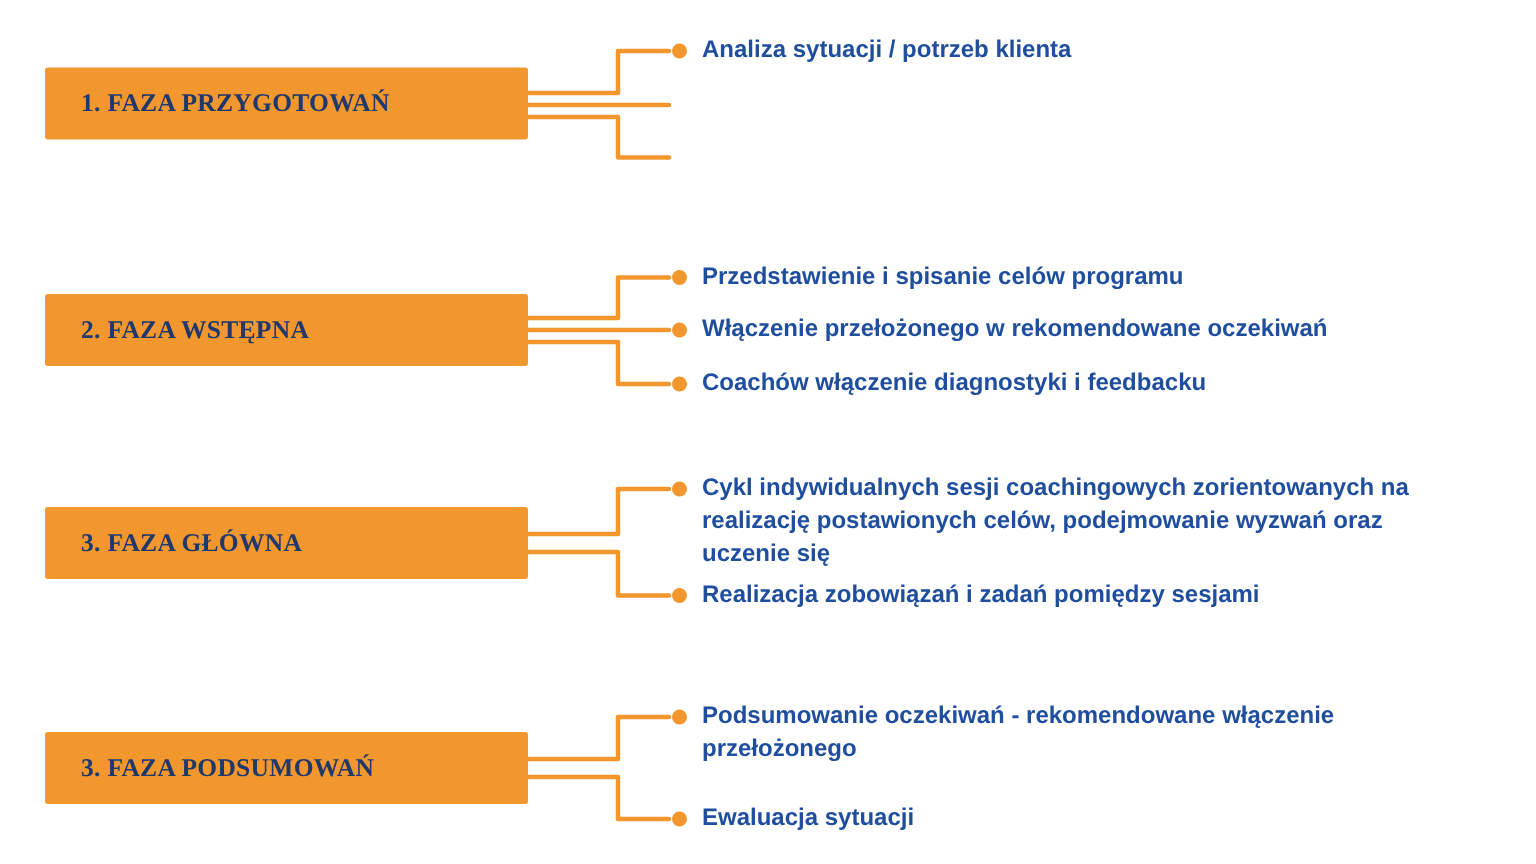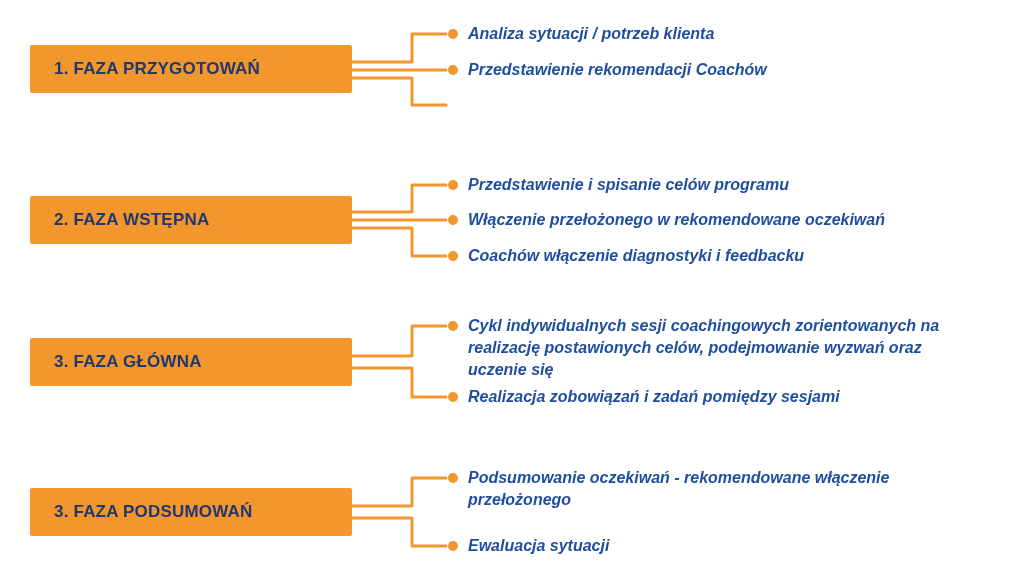--- a/index.html
+++ b/index.html
@@ -20,34 +20,34 @@
     position: absolute;
     left: 30px;
     width: 322px;
     height: 48px;
     background: #F2962E;
     border-radius: 2px;
     display: flex;
     align-items: center;
     padding-left: 24px;
     box-sizing: border-box;
+    font-family: Liberation Serif, serif;
   }
   .phase-label {
     font-size: 17px;
     font-weight: bold;
     color: #20386B;
     letter-spacing: 0.2px;
     white-space: nowrap;
   }
   .item {
     position: absolute;
     left: 448px;
     display: flex;
     align-items: flex-start;
-    font-style: italic;
   }
   .dot {
     flex: 0 0 auto;
     width: 10px;
     height: 10px;
     margin-top: 6px;
     border-radius: 50%;
     background: #F2962E;
   }
   .item-text {
@@ -81,24 +81,20 @@
     <path d="M352,518 H412 V546 H446"></path>
   </svg>
 
   <div class="phase-box" style="top:45px">
     <span class="phase-label">1. FAZA PRZYGOTOWAŃ</span>
   </div>
   <div class="item" style="top:23px">
     <span class="dot"></span>
     <span class="item-text">Analiza sytuacji / potrzeb klienta</span>
   </div>
-  <div class="item" style="top:59px">
-    <span class="dot"></span>
-    <span class="item-text">Przedstawienie rekomendacji Coachów</span>
-  </div>
 
   <div class="phase-box" style="top:196px">
     <span class="phase-label">2. FAZA WSTĘPNA</span>
   </div>
   <div class="item" style="top:174px">
     <span class="dot"></span>
     <span class="item-text">Przedstawienie i spisanie celów programu</span>
   </div>
   <div class="item" style="top:209px">
     <span class="dot"></span>

